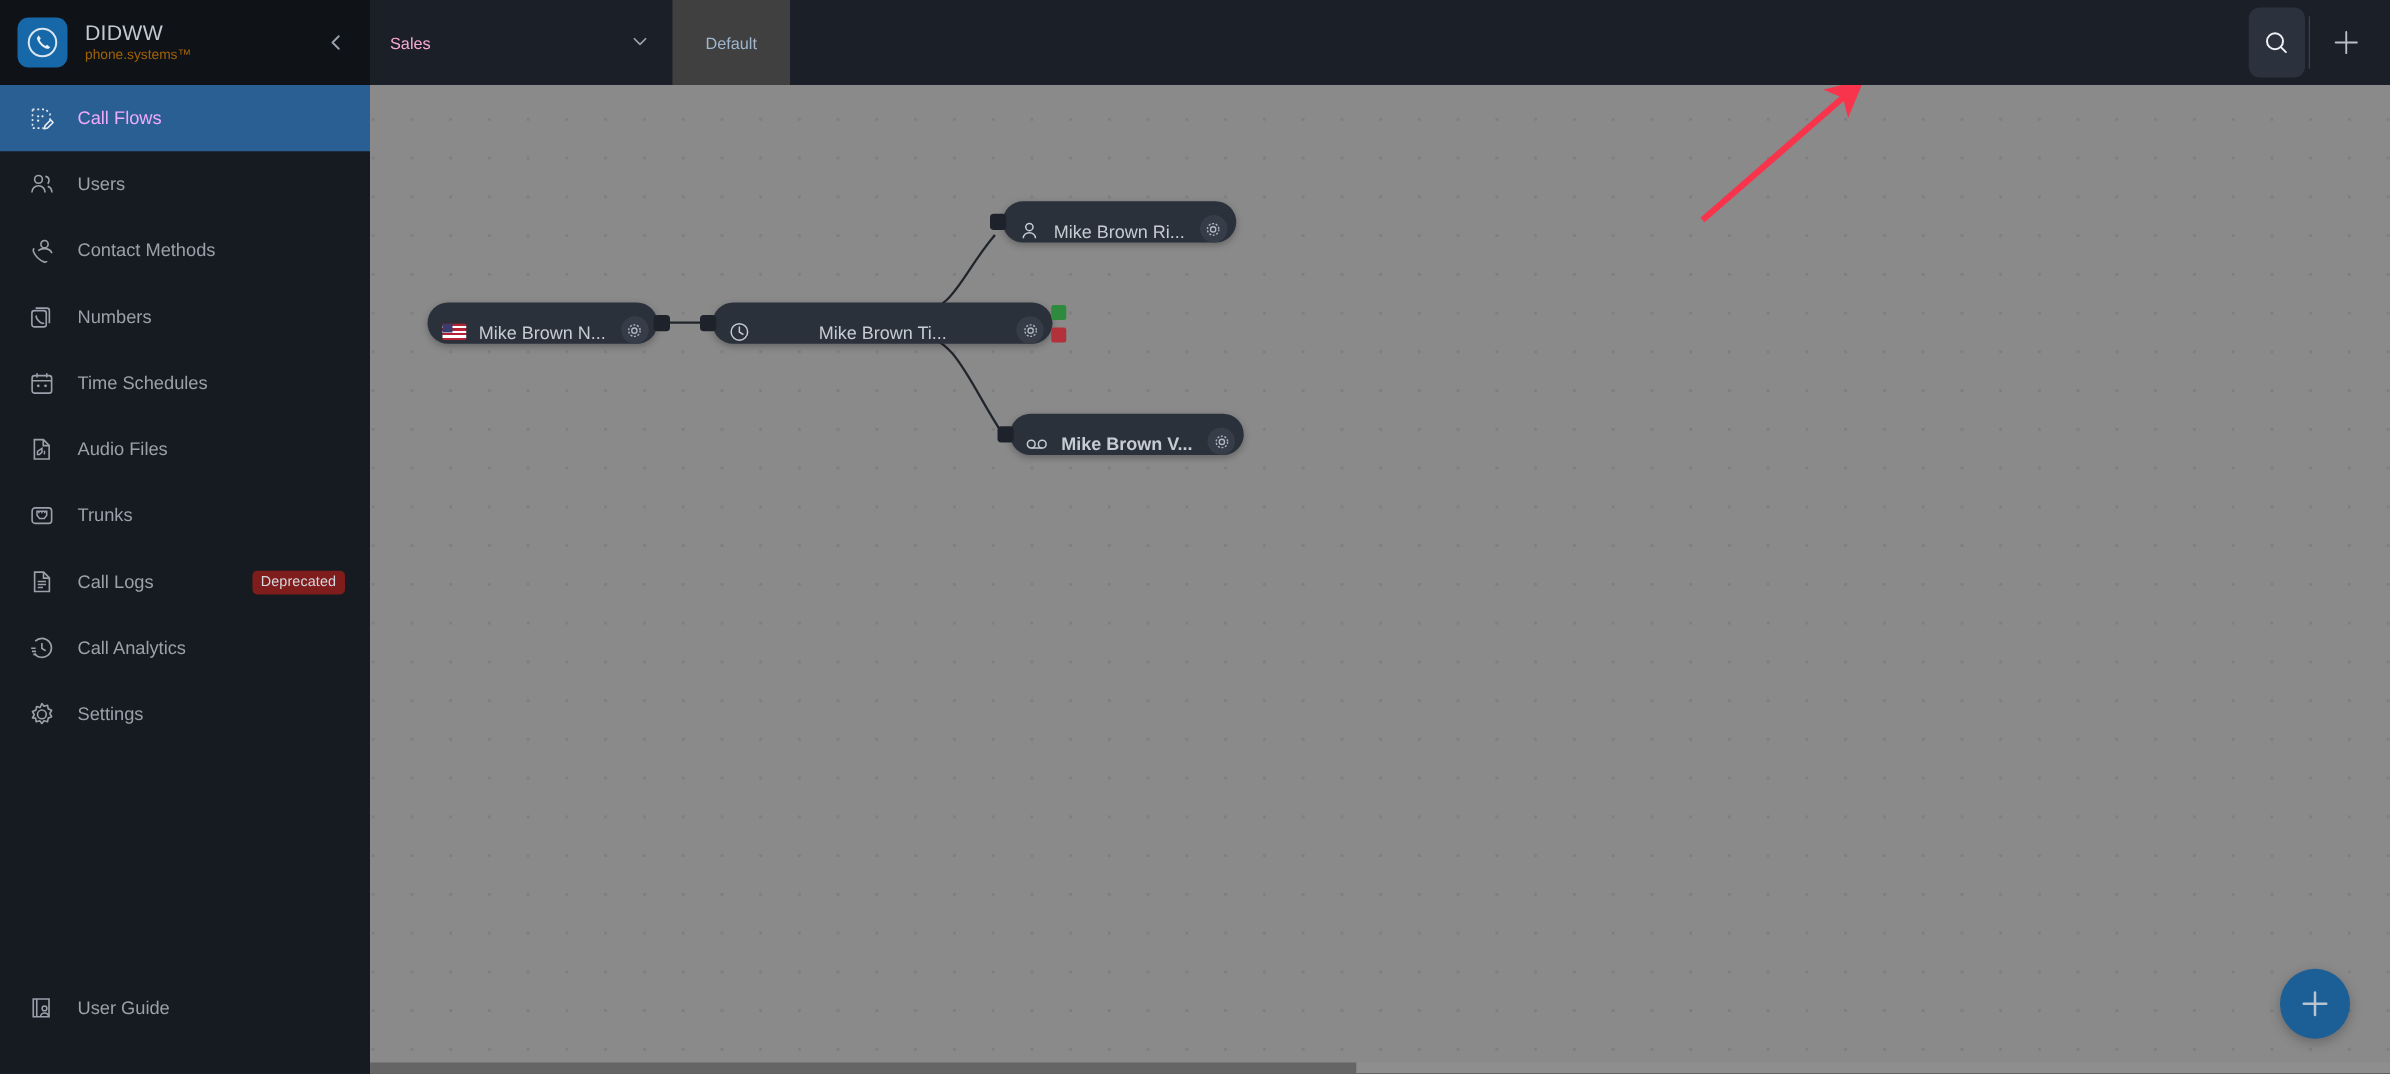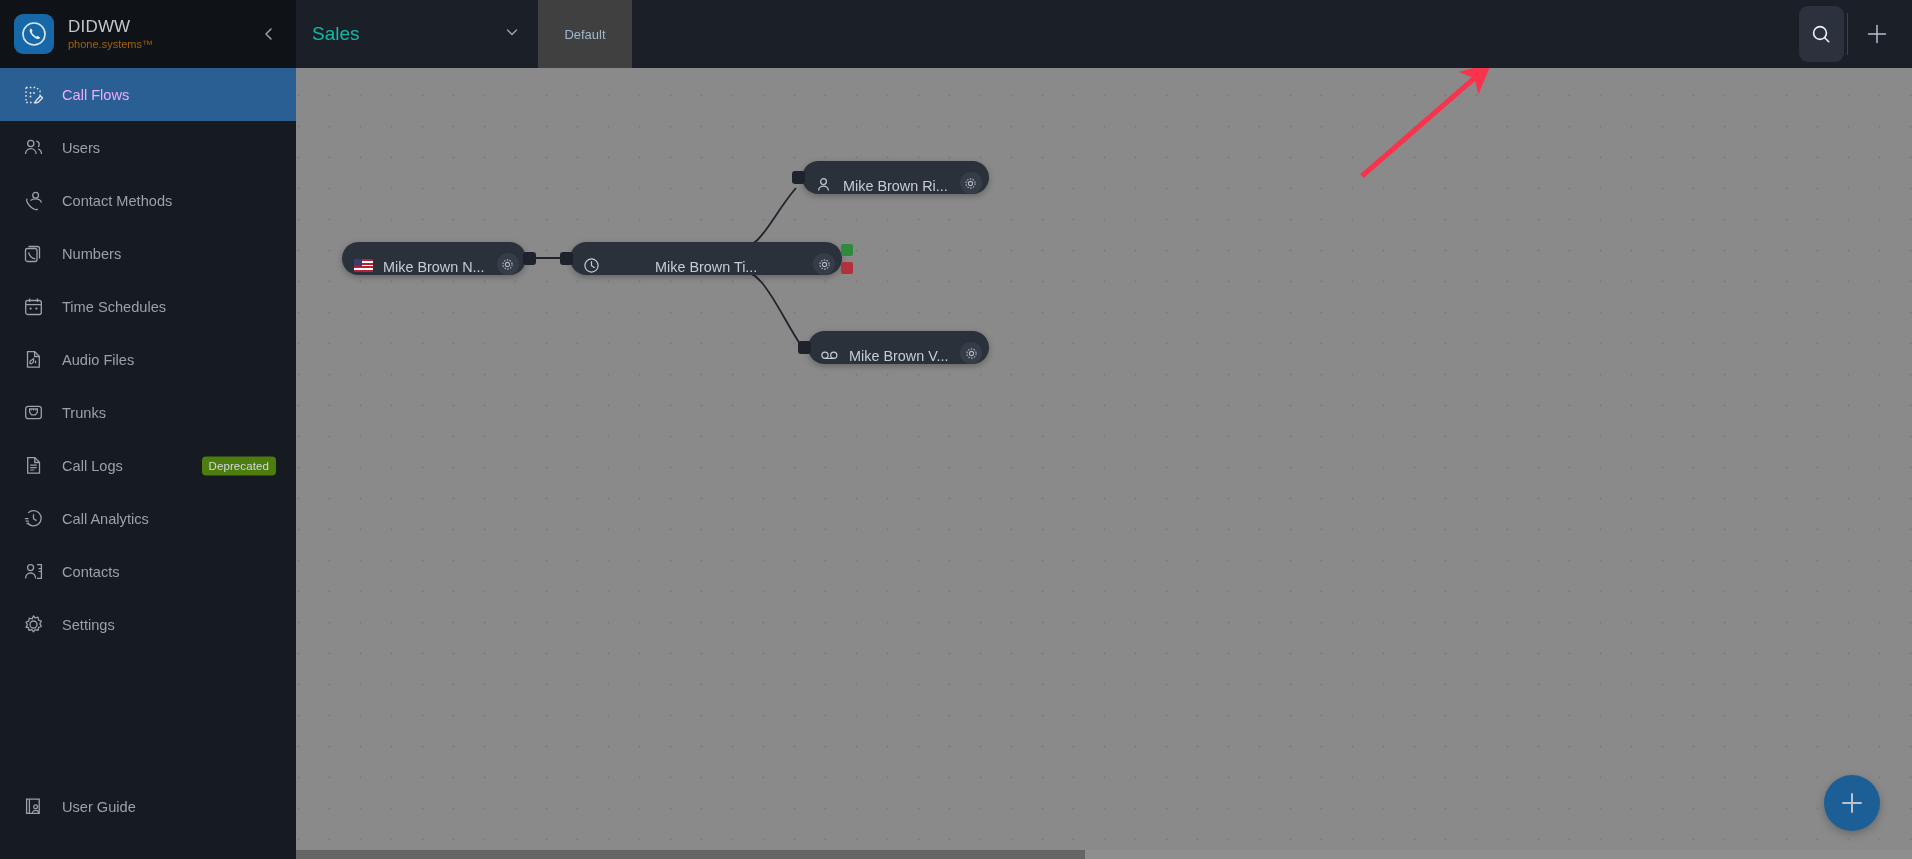--- a/index.html
+++ b/index.html
@@ -51,39 +51,39 @@
   }
   .nav-item.active { background: #2a5f93; color: #f0abfc; }
   .nav-item .nv-ico {
     width: 22px; height: 22px; flex: 0 0 22px;
     margin-right: 18px;
     display: flex; align-items: center; justify-content: center;
   }
   .nav-item .nv-ico svg { display:block; }
   .badge-dep {
     position: absolute; right: 20px; top: 50%; transform: translateY(-50%);
-    background: #4d7c0f; color: #d4d8de;
+    background: #7f1d1d; color: #d4d8de;
     font-size: 11.5px; padding: 3px 7px 4px; border-radius: 4px;
     letter-spacing: .1px;
   }
   #nav-footer { padding-bottom: 26px; }
 
   
   #topbar {
     position: absolute; left: 296px; top: 0;
     width: 1616px; height: 68px;
     background: #1b2028;
     display: flex; align-items: stretch;
     z-index: 20;
   }
   #flow-select {
     width: 242px; flex: 0 0 242px;
     display: flex; align-items: center; justify-content: space-between;
     padding: 0 18px 0 16px;
-    color: #14b8a6; font-size: 19px; cursor: pointer;
+    color: #f9a8d4; font-size: 13px; cursor: pointer;
   }
   #tab-default {
     width: 94px; flex: 0 0 94px;
     background: #404040;
     display: flex; align-items: center; justify-content: center;
     color: #9fb6cc; font-size: 13px; cursor: pointer;
   }
   #topbar-spacer { flex: 1 1 auto; }
   #topbar-actions {
     display: flex; align-items: center; gap: 0;
@@ -306,31 +306,20 @@
         <span class="nv-ico">
           <svg width="21" height="21" viewBox="0 0 21 21">
               <path d="M5.2 4.9A7.6 7.6 0 1 1 4.6 15" fill="none" stroke="#9aa1aa" stroke-width="1.3"></path>
               <path d="M10.5 6.3v4.4l3 1.9" fill="none" stroke="#9aa1aa" stroke-width="1.3"></path>
               <path d="M1.9 10.6h3.6M2.6 13.1h3.2M3.6 15.5h2.4" stroke="#9aa1aa" stroke-width="1.3"></path>
             </svg>
         </span>
         <span>Call Analytics</span>
       </div>
 
-      <div class="nav-item">
-        <span class="nv-ico">
-          <svg width="21" height="21" viewBox="0 0 21 21">
-              <circle cx="7.6" cy="6.6" r="3" fill="none" stroke="#9aa1aa" stroke-width="1.3"></circle>
-              <path d="M2.6 17.4c0-3.2 2.3-5.4 5-5.4s5 2.2 5 5.4" fill="none" stroke="#9aa1aa" stroke-width="1.3"></path>
-              <path d="M14 3.6h4.4v13.8H14" fill="none" stroke="#9aa1aa" stroke-width="1.3"></path>
-              <path d="M15.6 7.6h2.8M15.6 10.5h2.8" stroke="#9aa1aa" stroke-width="1.2"></path>
-            </svg>
-        </span>
-        <span>Contacts</span>
-      </div>
 
       <div class="nav-item">
         <span class="nv-ico">
           <svg width="21" height="21" viewBox="0 0 21 21">
               <circle cx="10.5" cy="10.5" r="3.5" fill="none" stroke="#9aa1aa" stroke-width="1.3"></circle>
               <path d="M10.5 1.8 12.2 4l2.8-.8.6 2.9 2.7 1.1-1.4 2.6 1.4 2.6-2.7 1.1-.6 2.9-2.8-.8-1.7 2.2-1.7-2.2-2.8.8-.6-2.9L3 13.4l1.4-2.6L3 8.2l2.7-1.1.6-2.9L9.1 5z" fill="none" stroke="#9aa1aa" stroke-width="1.3" stroke-linejoin="round"></path>
             </svg>
         </span>
         <span>Settings</span>
       </div>
@@ -429,21 +418,21 @@
       </span>
       <span class="n-label">Mike Brown Ri...</span>
       <span class="n-gear">
         <svg width="13" height="13" viewBox="0 0 13 13">
             <circle cx="6.5" cy="6.5" r="2.1" fill="none" stroke="#b0b7c0" stroke-width="1.1"></circle>
             <circle cx="6.5" cy="6.5" r="4.6" fill="none" stroke="#b0b7c0" stroke-width="1.1" stroke-dasharray="1.6 1.3"></circle>
           </svg>
       </span>
     </div>
 
-    <div class="node" style="left:512px; top:263px;">
+    <div class="node" style="left:512px; top:263px;font-weight:bold;">
       <span class="port in"></span>
       <span class="n-ico">
         <svg width="19" height="17" viewBox="0 0 19 17">
             <circle cx="5" cy="9.3" r="3.1" fill="none" stroke="#c6ccd3" stroke-width="1.2"></circle>
             <circle cx="13.8" cy="9.3" r="3.1" fill="none" stroke="#c6ccd3" stroke-width="1.2"></circle>
             <path d="M5 12.4h8.8" stroke="#c6ccd3" stroke-width="1.2"></path>
           </svg>
       </span>
       <span class="n-label">Mike Brown V...</span>
       <span class="n-gear">

